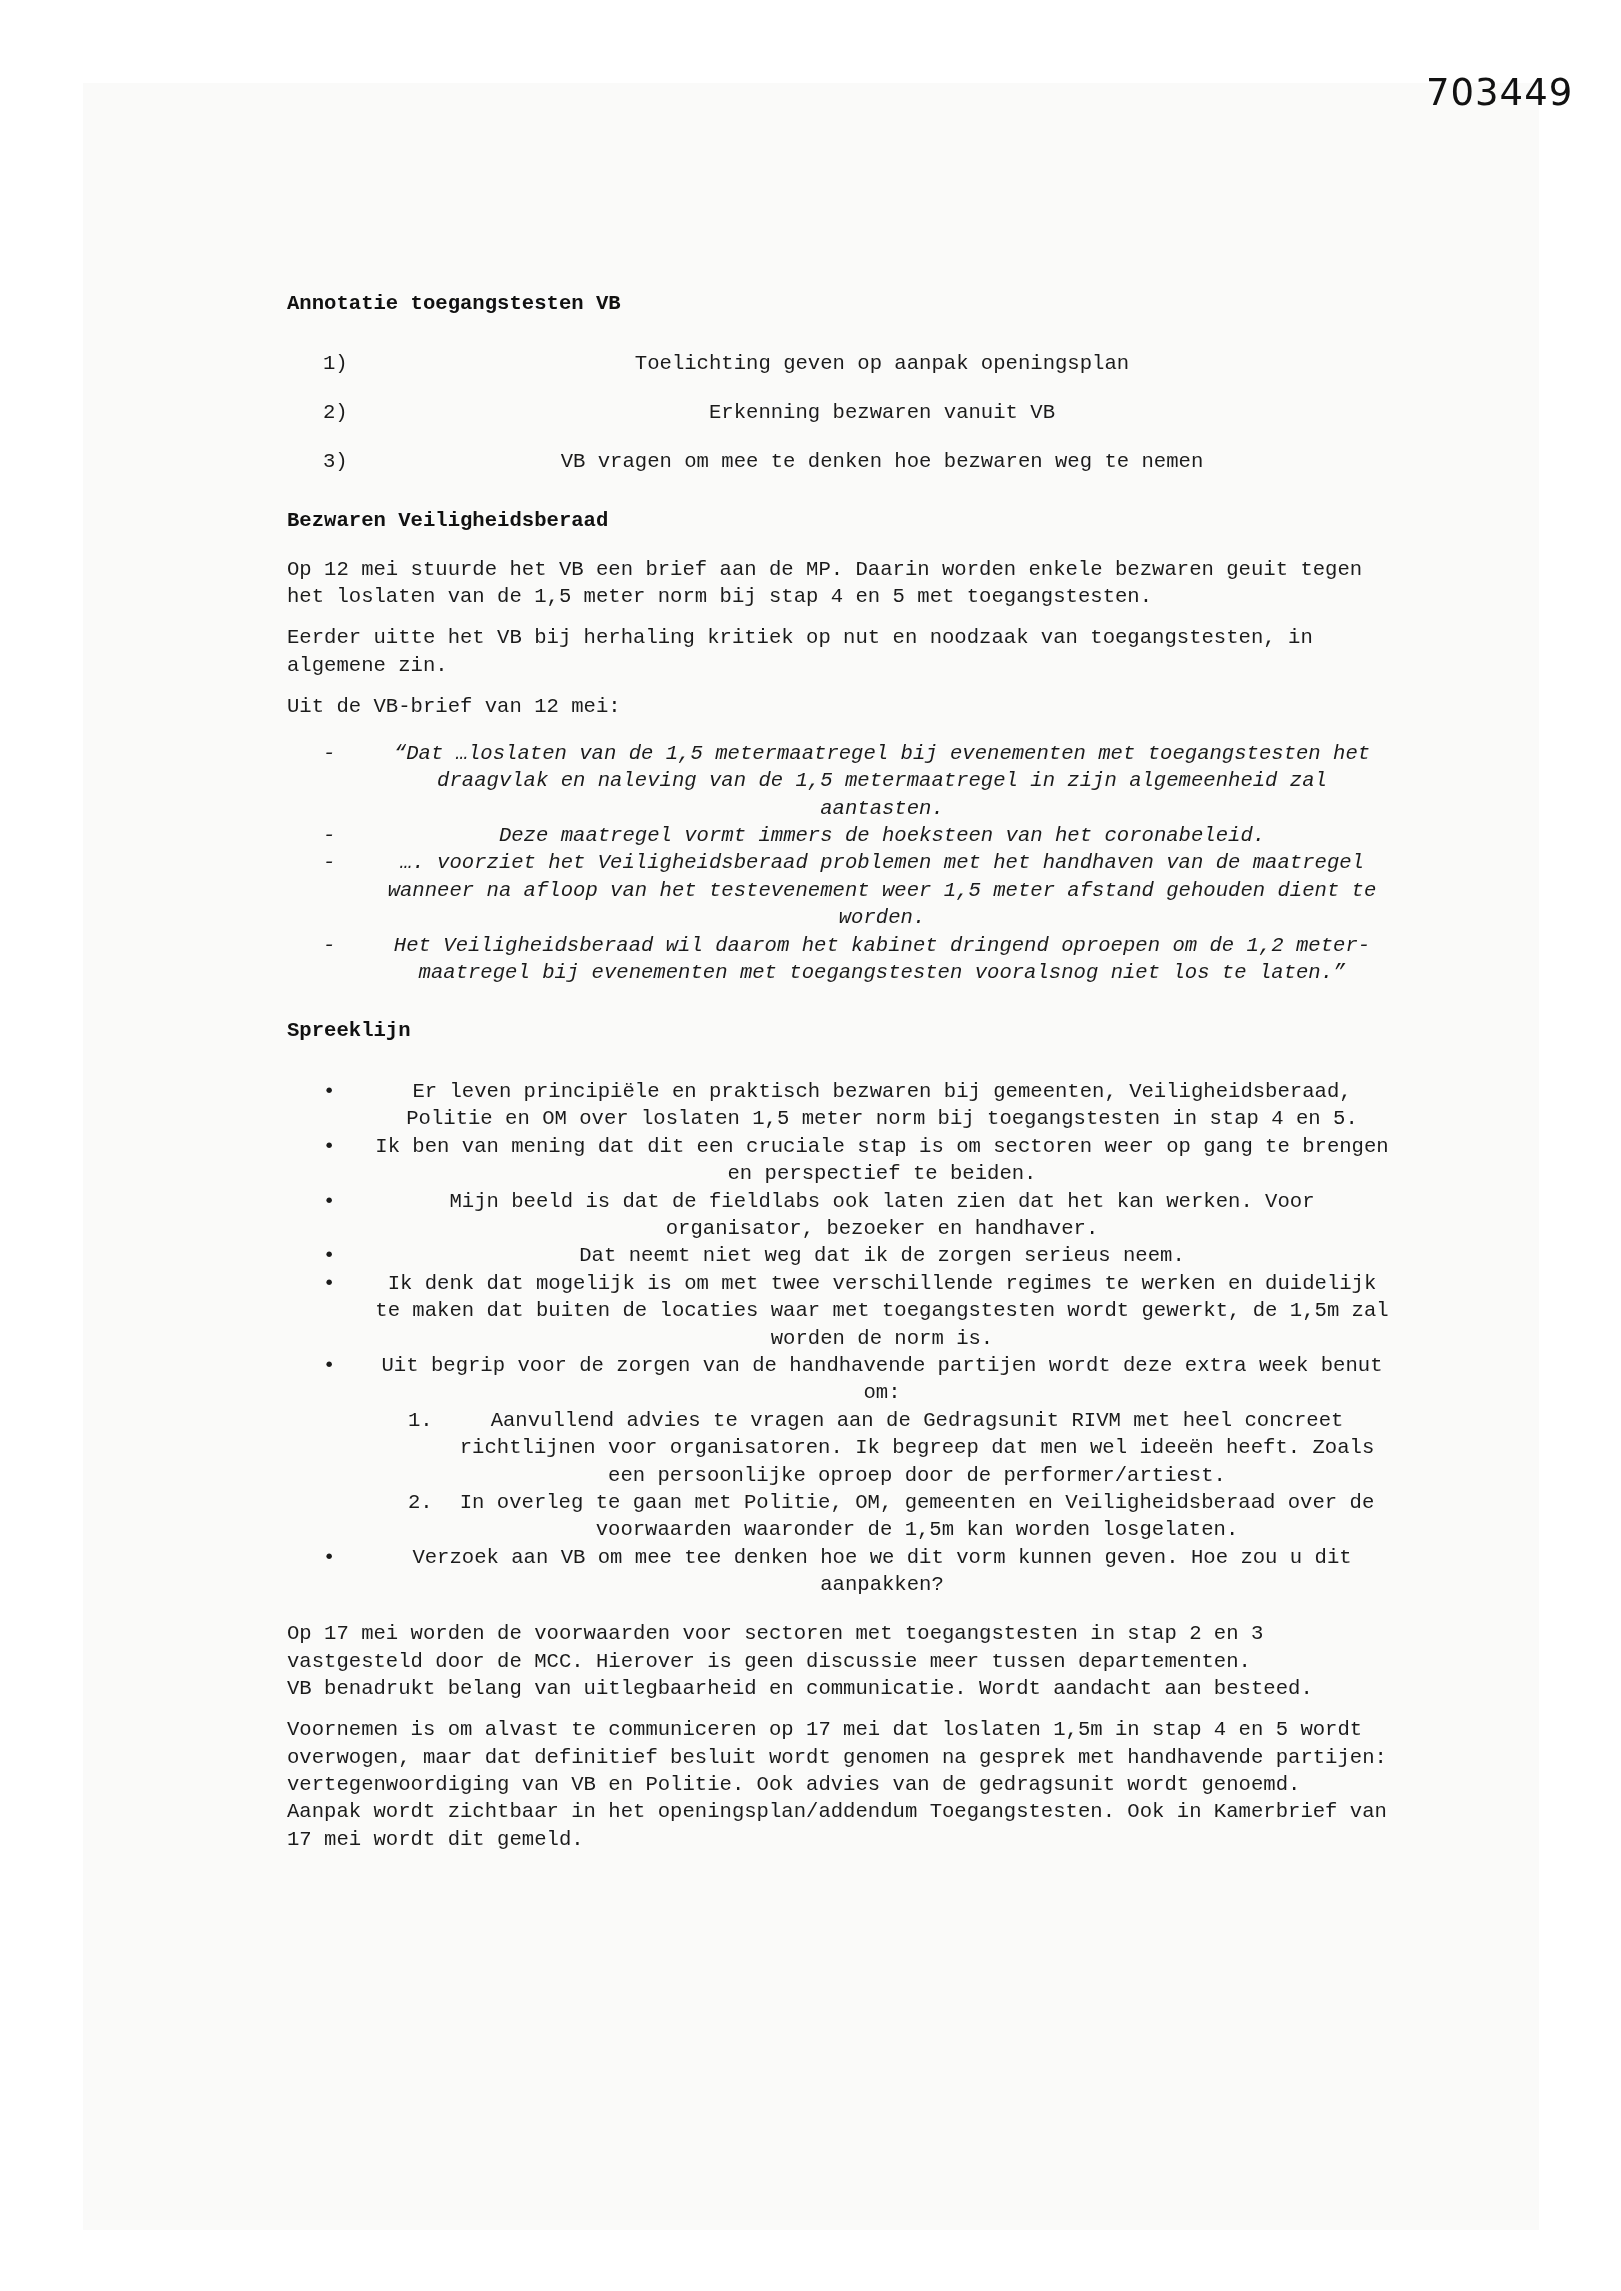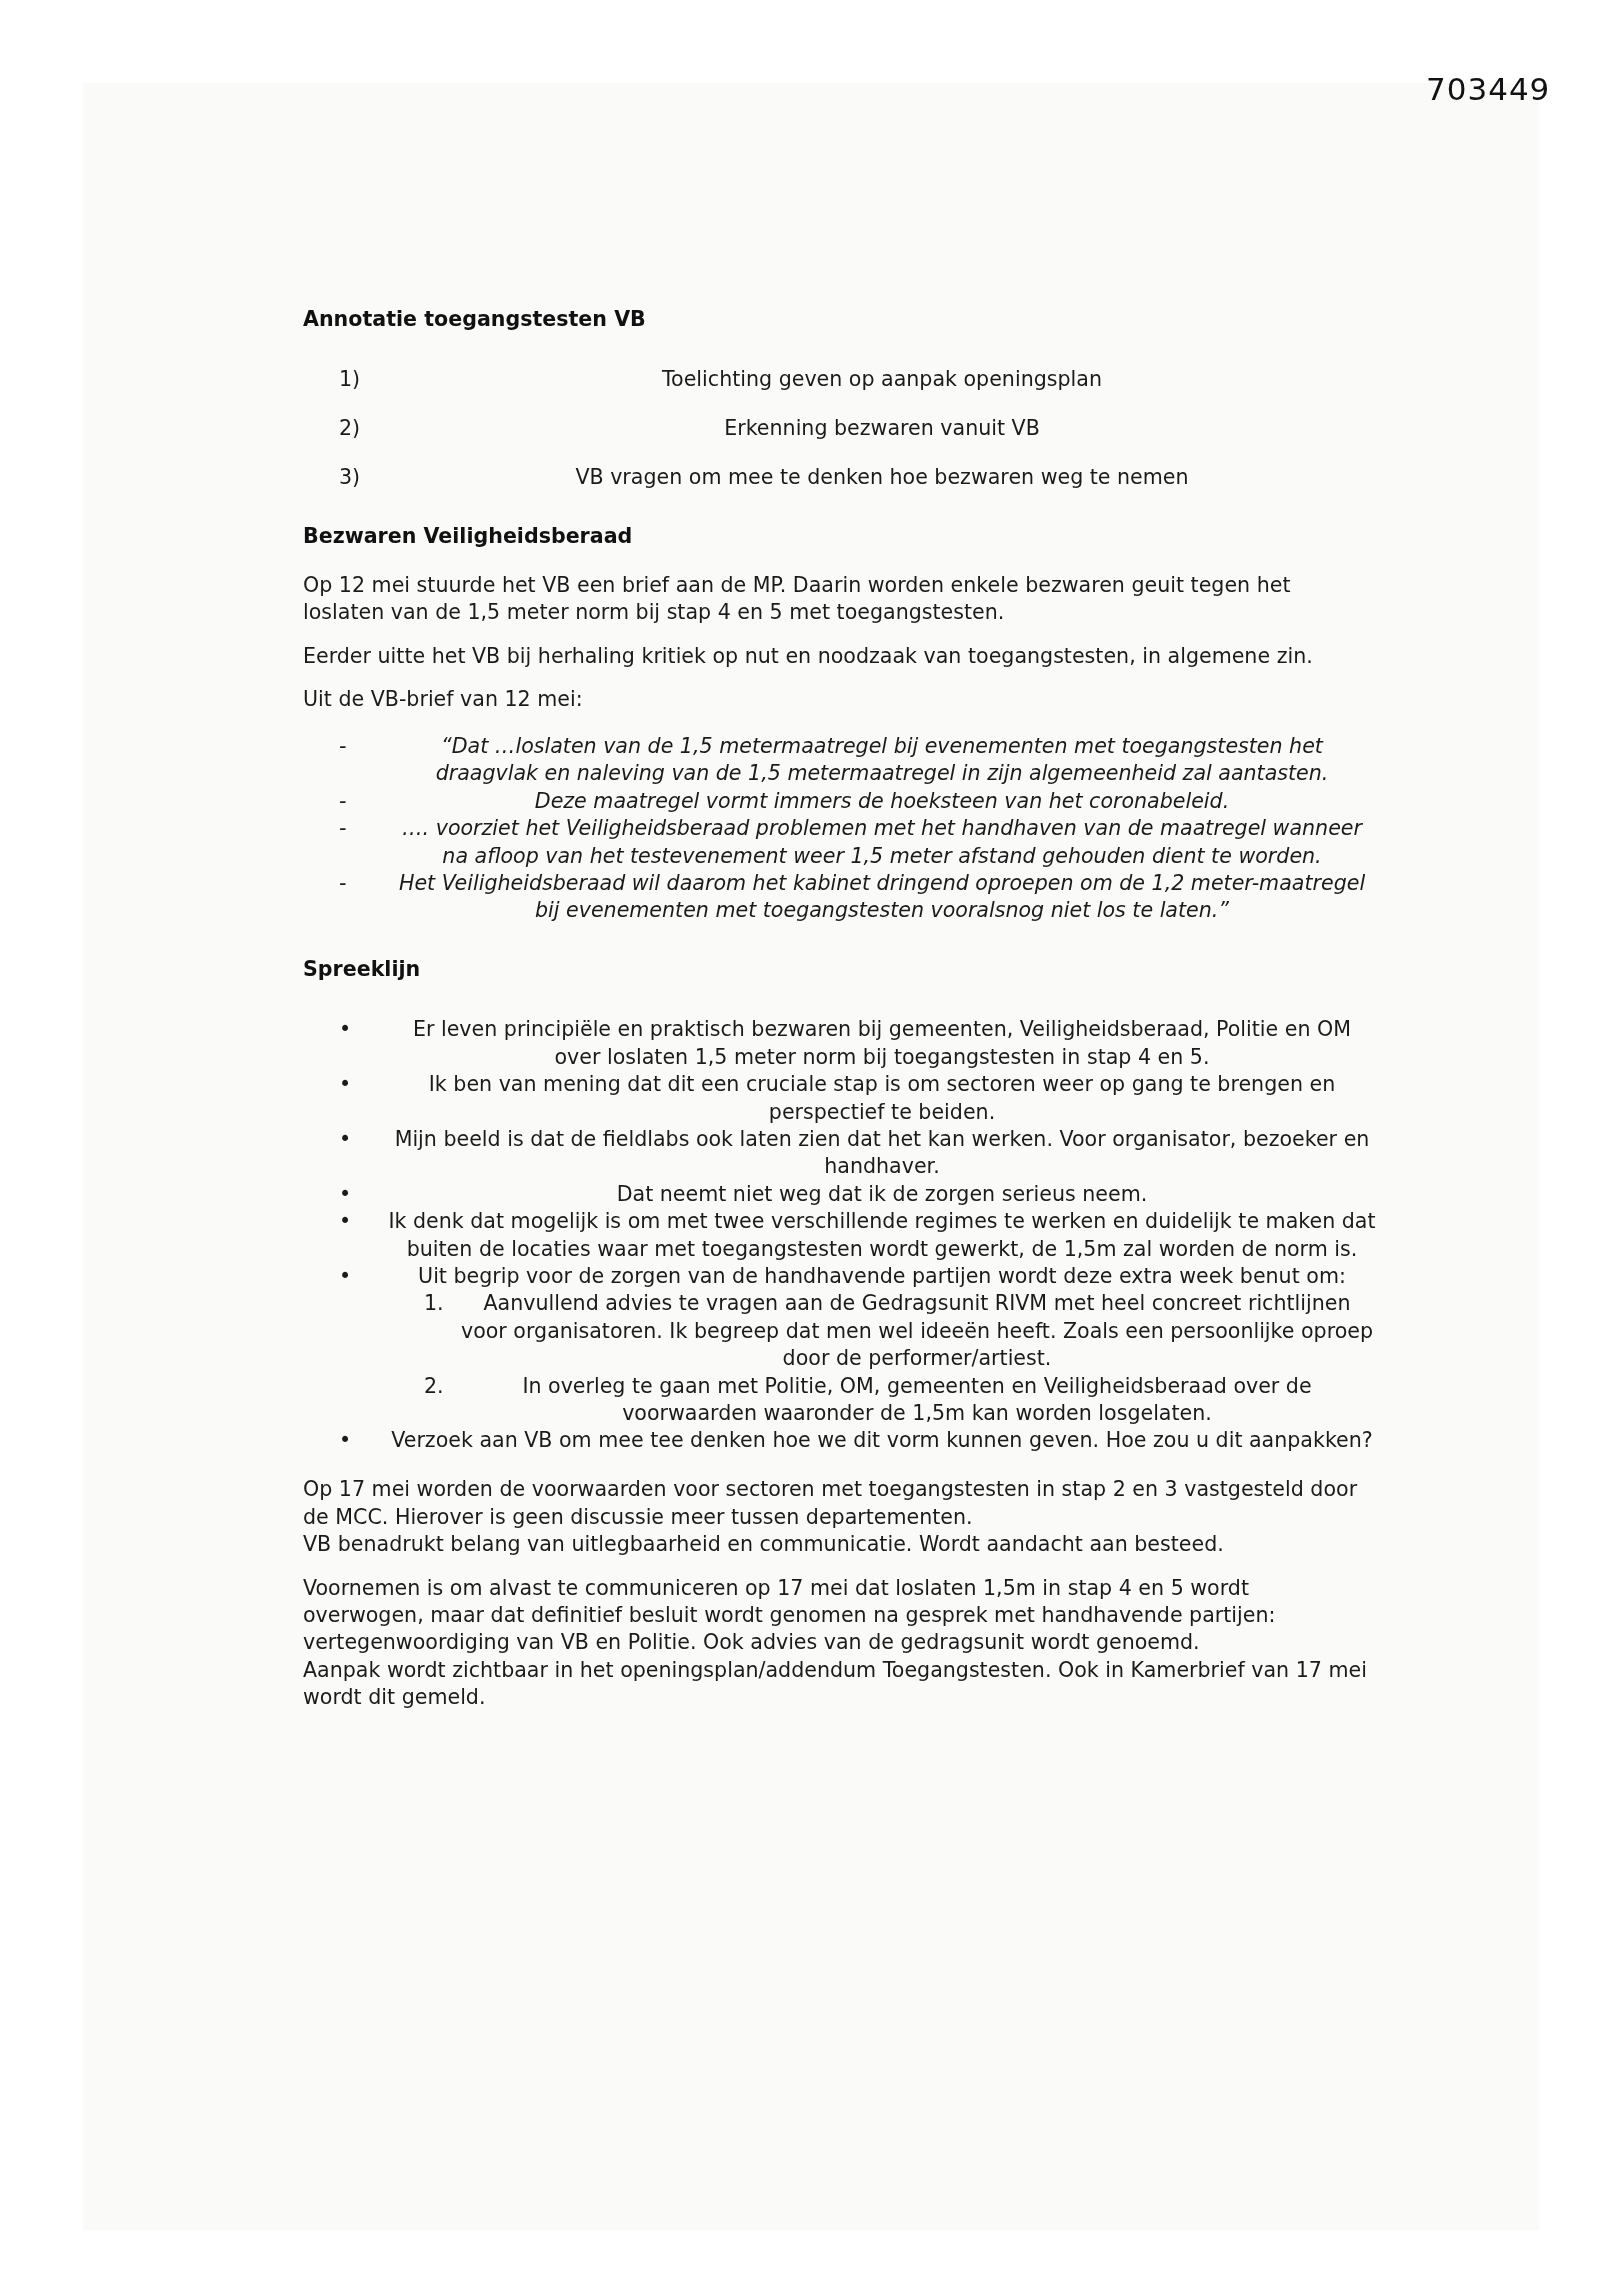--- a/index.html
+++ b/index.html
@@ -10,27 +10,27 @@
     color:#1b1b1b;
     position:relative;
     overflow:hidden;
   }
   .scan-bg{
     position:absolute;left:83px;top:83px;width:1456px;height:2147px;
     background:#fafaf9;
   }
   .doc-number{
     position:absolute;left:1426px;top:71px;
-    font-size:31px;letter-spacing:1px;color:#121212;
+    font-size:37px;letter-spacing:1px;color:#121212;
   }
   .doc{
     position:absolute;left:287px;top:290px;width:1105px;
     font-size:20.6px;line-height:27.4px;
   }
-  .doc > *{margin:16px;}
+  .doc > *{margin:0;font-family:Liberation Mono, monospace;}
   .h{font-weight:bold;color:#111;}
   .list{list-style:none;padding:0;}
   .li{display:flex;padding-left:36px;}
   .marker{width:49px;flex:0 0 49px;}
   .txt{flex:1;text-align:center;}
   .li.nested{padding-left:121px;}
   .li.nested .marker{width:34px;flex:0 0 34px;}
   .quotes .li{font-style:italic;}
   .goals .li + .li{margin-top:21.6px;}
   .mt14{margin-top:13.7px;}

